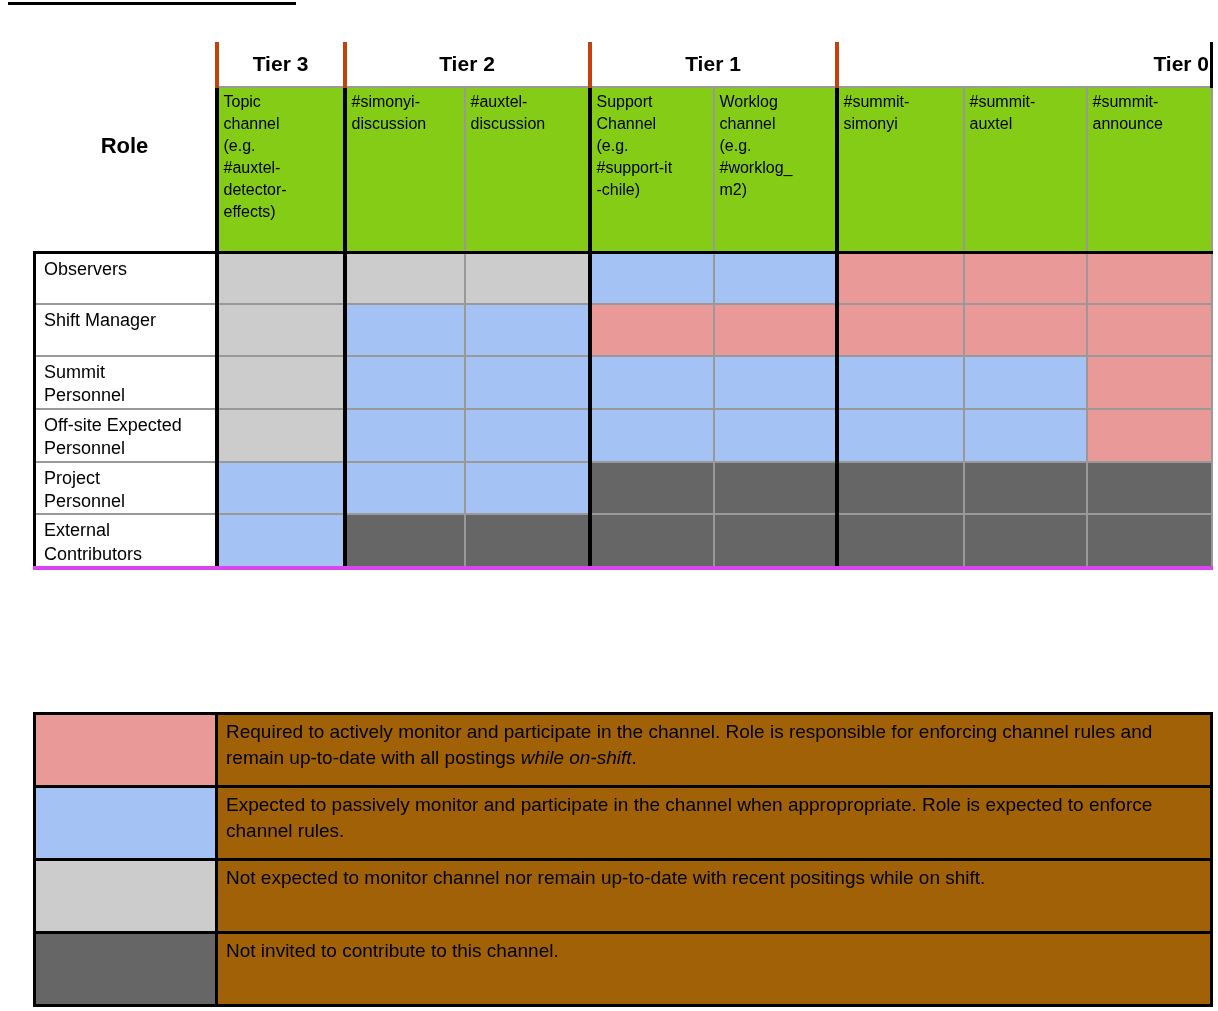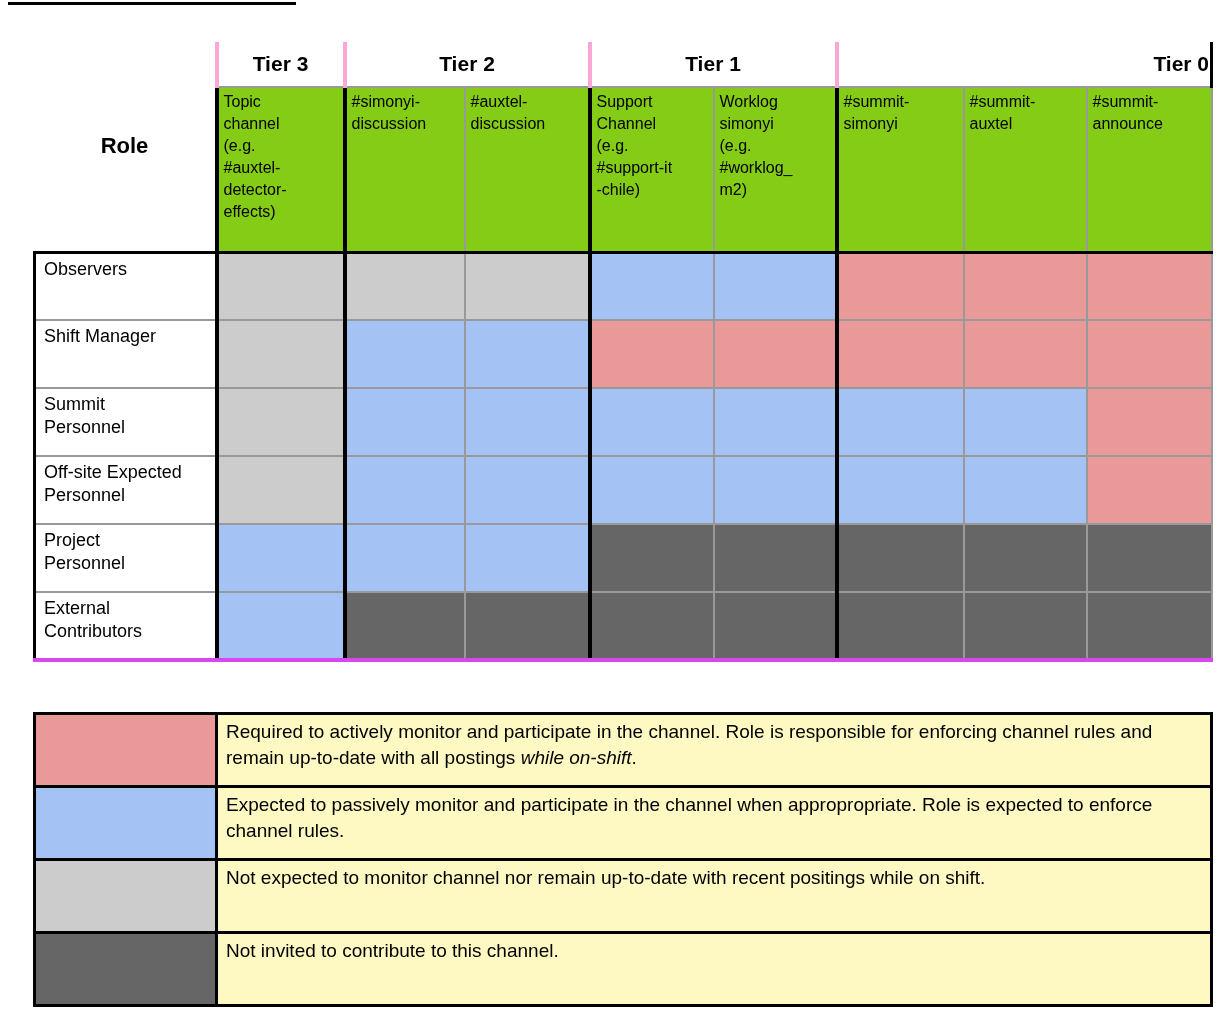--- a/index.html
+++ b/index.html
@@ -6,25 +6,25 @@
   .page{position:relative;width:1218px;height:1011px;background:#fff;
         font-family:"Liberation Sans",sans-serif;color:#000;overflow:hidden;}
 
   .crop-line{position:absolute;left:8px;top:2px;width:288px;height:3px;background:#000;}
 
   
   table{border-collapse:collapse;table-layout:fixed;}
   .matrix{position:absolute;left:33px;top:42px;width:1177px;}
   .matrix tr.tier-row{height:45px;}
   .matrix tr.chan-row{height:165px;}
-  .matrix tr.data-row{height:68px;padding-left:9px;}
+  .matrix tr.data-row{height:52px;padding-left:9px;}
 
   .role-head{border:none;background:#fff;text-align:center;vertical-align:middle;
              font-weight:bold;font-size:22px;}
-  .tier-th{border-left:4px solid #f9a8d4;border-bottom:2px solid #999;border-top:none;
+  .tier-th{border-left:4px solid #c2410c;border-bottom:2px solid #999;border-top:none;
            font-weight:bold;font-size:21px;text-align:center;vertical-align:middle;background:#fff;}
   .tier-th.edge-r{border-right:3px solid #000;text-align:right;}
 
   .chan-th{border-left:2px solid #999;border-top:none;border-bottom:none;
            font-weight:normal;font-size:16px;text-align:left;vertical-align:top;
            padding:3px 4px 0 5px;white-space:pre-line;line-height:1.38;background:#84cc16;}
   .chan-th.bl{border-left:4px solid #000;}
   .chan-th.edge-r{border-right:2px solid #999;}
 
   .role-td{border-left:3px solid #000;border-top:2px solid #999;background:#fff;
@@ -40,21 +40,21 @@
   td[data-status="expected"],th[data-status="expected"]{background:#a4c2f4;}
   td[data-status="none"],th[data-status="none"]{background:#cccccc;}
   td[data-status="excluded"],th[data-status="excluded"]{background:#666666;}
 
   
   .legend{position:absolute;left:33px;top:712px;width:1177px;}
   .legend tr{height:73px;}
   .legend td{border:3px solid #000;}
   .legend .swatch{width:182px;}
   .legend .ltext{font-size:19px;line-height:1.38;text-align:left;vertical-align:top;
-                 padding:4px 14px 4px 8px;background:#fef9c3;}
+                 padding:4px 14px 4px 8px;background:#a16207;}
 </style>
 </head>
 <body>
 
 <div class="page">
 
   <div class="crop-line"></div>
 
   <table class="matrix">
     <colgroup>
@@ -86,21 +86,21 @@
       <th class="chan-th bl">#simonyi-
 discussion</th>
       <th class="chan-th">#auxtel-
 discussion</th>
       <th class="chan-th bl">Support
 Channel
 (e.g.
 #support-it
 -chile)</th>
       <th class="chan-th">Worklog
-simonyi
+channel
 (e.g.
 #worklog_
 m2)</th>
       <th class="chan-th bl">#summit-
 simonyi</th>
       <th class="chan-th">#summit-
 auxtel</th>
       <th class="chan-th edge-r">#summit-
 announce</th>
     </tr>

